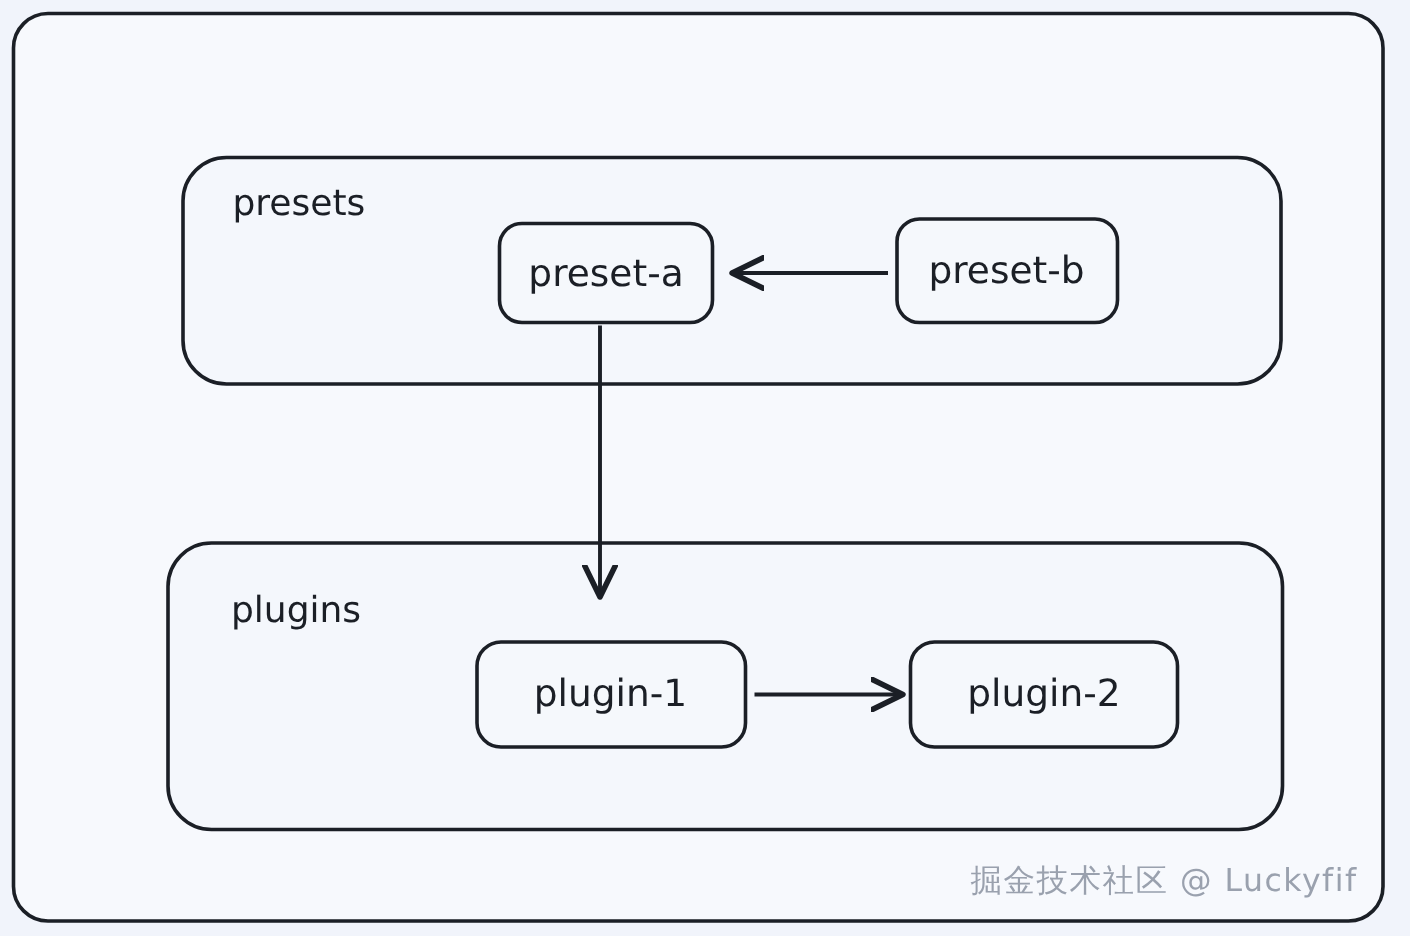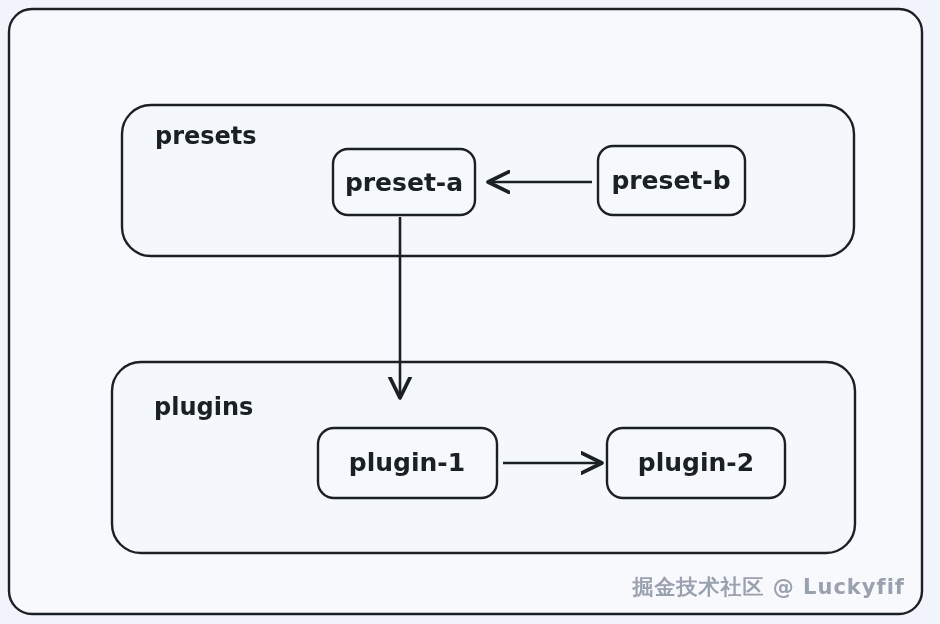--- a/index.html
+++ b/index.html
@@ -9,21 +9,20 @@
   }
   body {
     font-family: "DejaVu Sans", "Liberation Sans", sans-serif;
   }
   #canvas {
     position: relative;
     width: 940px;
     height: 624px;
     background: #f1f4fb;
     overflow: hidden;
-    font-weight: bold;
   }
   #diagram-svg {
     position: absolute;
     left: 0;
     top: 0;
     width: 940px;
     height: 624px;
     display: block;
   }
   .node-label {

